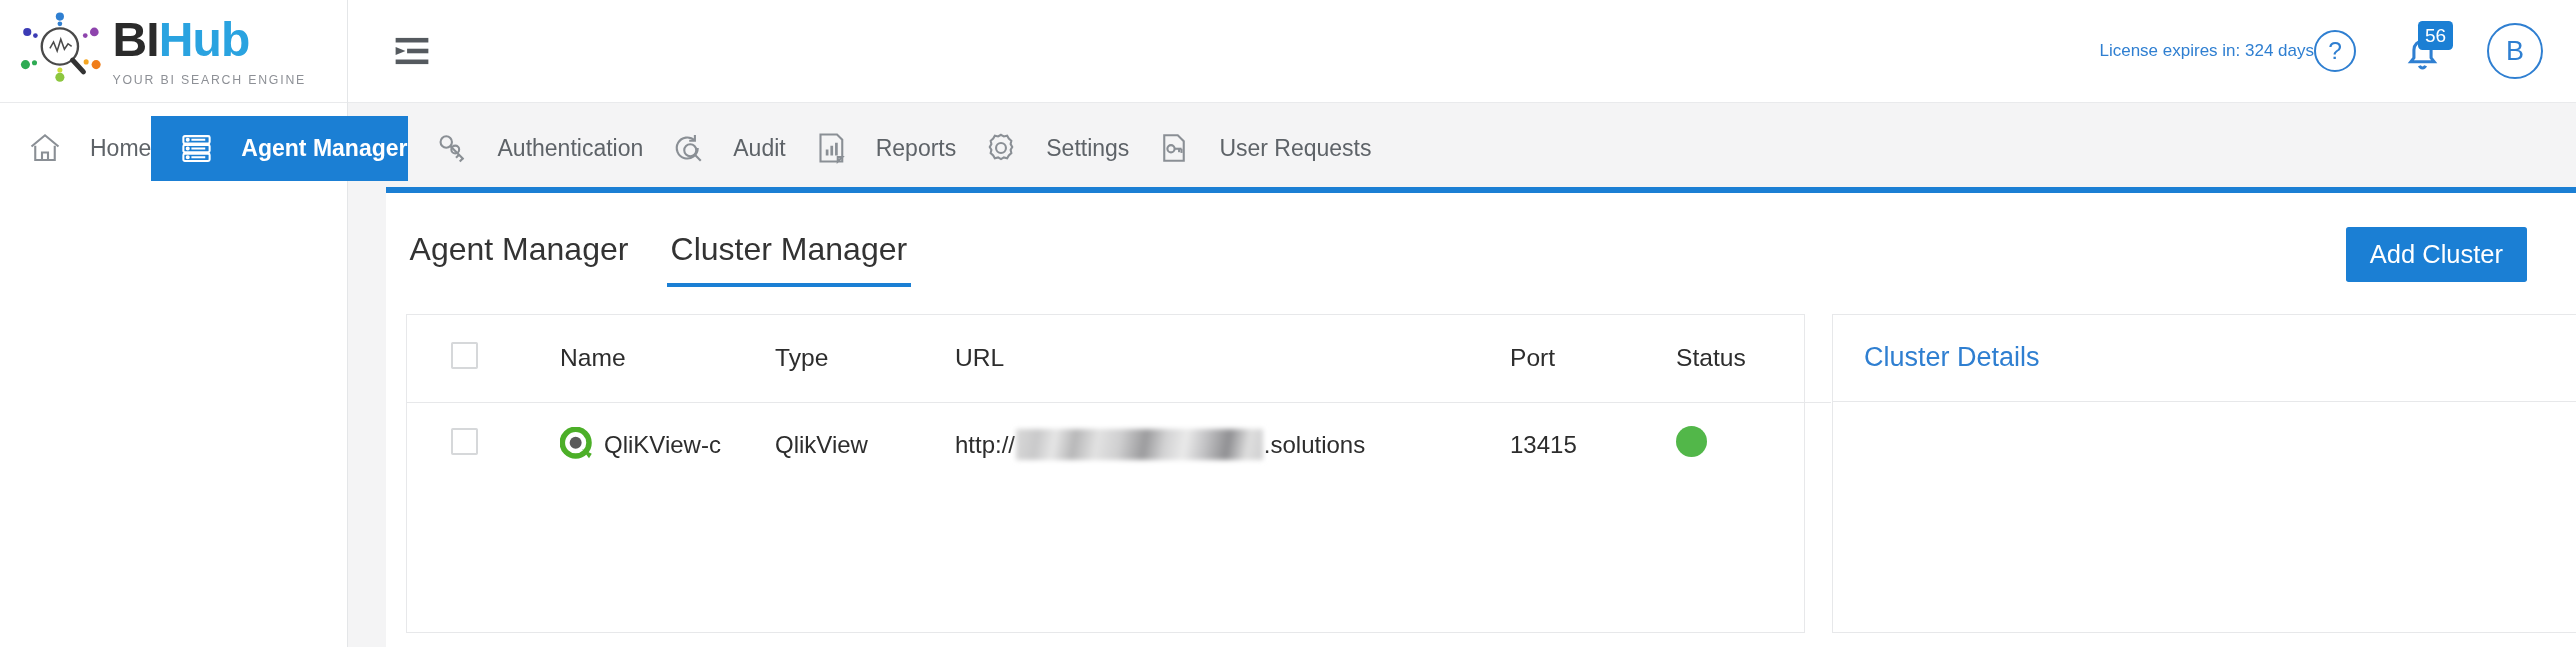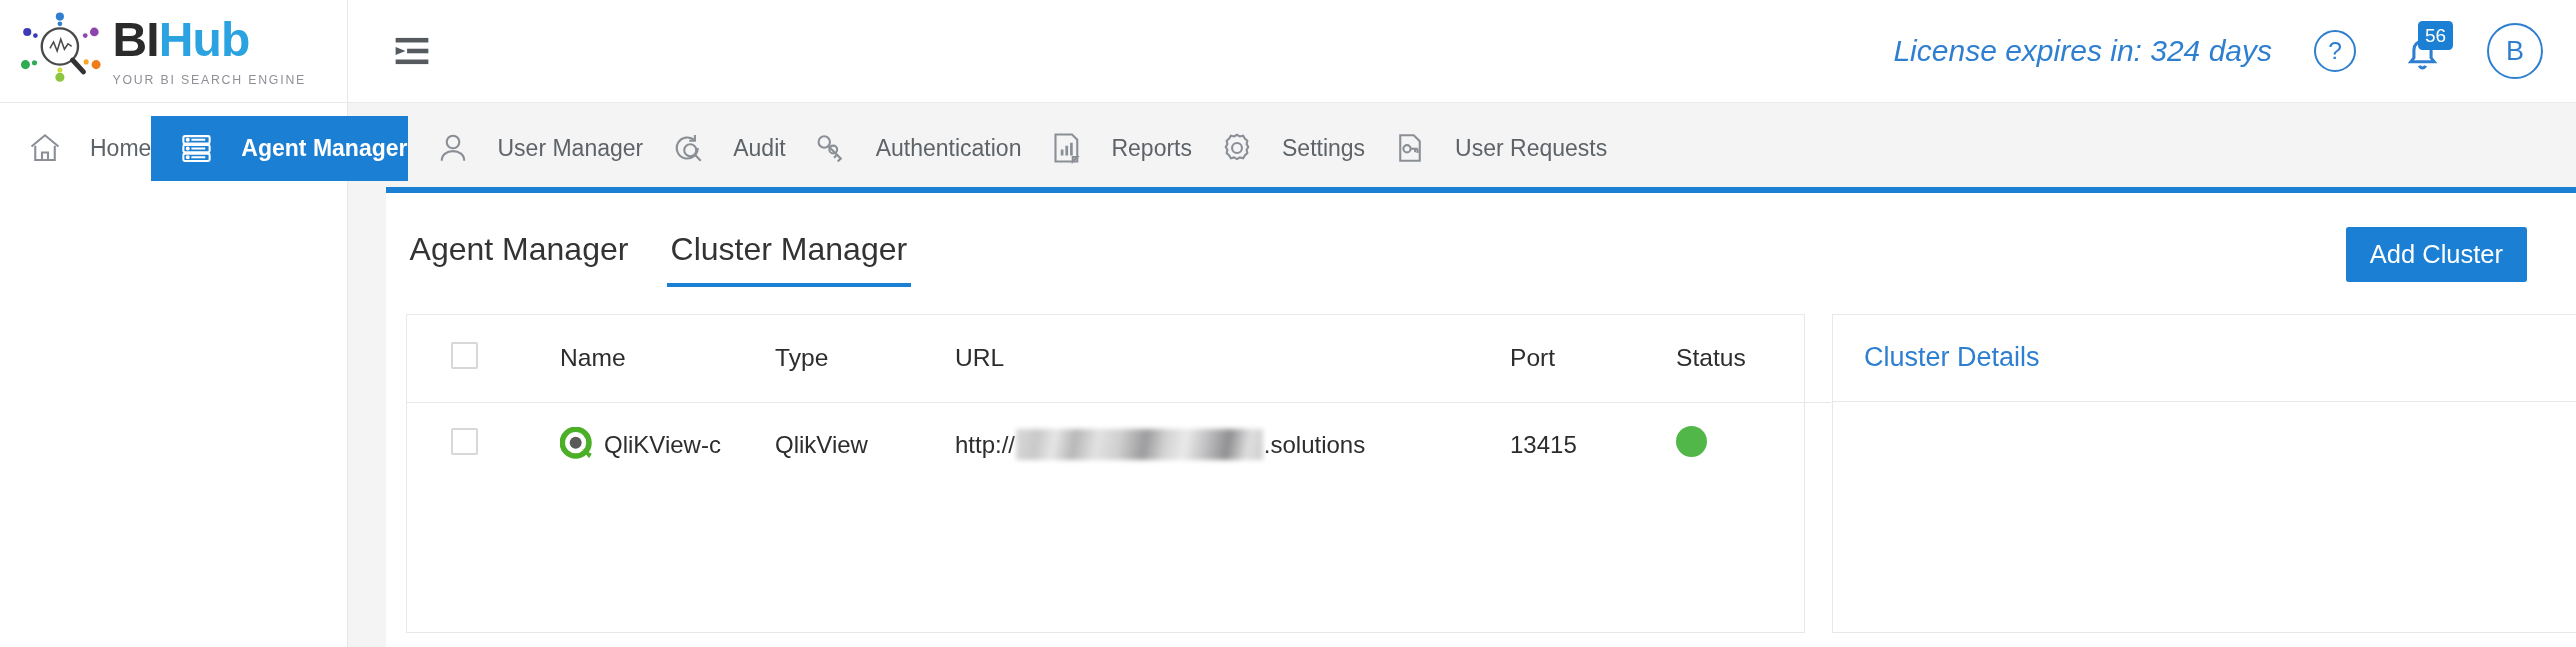--- a/index.html
+++ b/index.html
@@ -129,25 +129,23 @@
     width: 51px;
     height: 51px;
     display: flex;
     align-items: center;
     justify-content: center;
     cursor: pointer;
   }
   .topbar-spacer { flex: 1 1 auto; }
   .license-text {
     color: #2f7fd1;
-    font-size: 30px;
-    margin-right: 42px;
+    font-size: 17px;
     white-space: nowrap;
     cursor: pointer;
-    font-style: italic;
   }
   .help-btn {
     width: 42px;
     height: 42px;
     border: 2.3px solid #2f7fd1;
     border-radius: 50%;
     color: #2f7fd1;
     font-size: 24.6px;
     display: flex;
     align-items: center;
@@ -410,53 +408,44 @@
               <line x1="8.5" y1="6" x2="18" y2="6"></line>
             <circle cx="6" cy="12" r="0.7" fill="#ffffff"></circle>
               <line x1="8.5" y1="12" x2="18" y2="12"></line>
             <circle cx="6" cy="18" r="0.7" fill="#ffffff"></circle>
               <line x1="8.5" y1="18" x2="18" y2="18"></line>
           </svg>
         </span>
         <span class="nav-label">Agent Manager</span>
       </div>
 
-      <div class="nav-item">
-        <span class="nav-icon">
-          <svg width="36" height="36" viewBox="0 0 24 24" fill="none" stroke="#8a8f95" stroke-width="1.4">
-            <circle cx="12" cy="8" r="4.2"></circle>
-            <path d="M4.5 20.5 c0-4.2 3.4-6.4 7.5-6.4 s7.5 2.2 7.5 6.4"></path>
-          </svg>
-        </span>
-        <span class="nav-label">User Manager</span>
-      </div>
-
-      <div class="nav-item">
-        <span class="nav-icon">
-          <svg width="36" height="36" viewBox="0 0 24 24" fill="none" stroke="#8a8f95" stroke-width="1.4">
-            <path d="M18.5 12 a7 7 0 1 1 -2.1 -5"></path>
-            <polyline points="16.6,3.4 16.6,7.2 12.8,7.2"></polyline>
-            <circle cx="13.5" cy="13.5" r="4"></circle>
-            <line x1="16.4" y1="16.4" x2="20.5" y2="20.5"></line>
-          </svg>
-        </span>
-        <span class="nav-label">Audit</span>
-      </div>
 
       <div class="nav-item">
         <span class="nav-icon">
           <svg width="36" height="36" viewBox="0 0 24 24" fill="none" stroke="#8a8f95" stroke-width="1.4">
             <circle cx="7.5" cy="8" r="3.8"></circle>
             <circle cx="13.5" cy="13" r="2.6"></circle>
             <path d="M10 10.5 L19 19.5"></path>
             <path d="M16 16.5 l-2 2"></path>
             <path d="M18.5 19 l-2 2"></path>
           </svg>
         </span>
         <span class="nav-label">Authentication</span>
+      </div>
+
+      <div class="nav-item">
+        <span class="nav-icon">
+          <svg width="36" height="36" viewBox="0 0 24 24" fill="none" stroke="#8a8f95" stroke-width="1.4">
+            <path d="M18.5 12 a7 7 0 1 1 -2.1 -5"></path>
+            <polyline points="16.6,3.4 16.6,7.2 12.8,7.2"></polyline>
+            <circle cx="13.5" cy="13.5" r="4"></circle>
+            <line x1="16.4" y1="16.4" x2="20.5" y2="20.5"></line>
+          </svg>
+        </span>
+        <span class="nav-label">Audit</span>
       </div>
 
       <div class="nav-item">
         <span class="nav-icon">
           <svg width="36" height="36" viewBox="0 0 24 24" fill="none" stroke="#8a8f95" stroke-width="1.4">
             <path d="M5 3 h11 l3.5 3.5 V21 H5 Z"></path>
             <path d="M16.5 21 l3 -3 h-3 Z"></path>
             <rect x="8.5" y="13" width="1.8" height="4" fill="#8a8f95" stroke="none"></rect>
             <rect x="11.6" y="10.5" width="1.8" height="6.5" fill="#8a8f95" stroke="none"></rect>
             <rect x="14.7" y="8.5" width="1.8" height="8.5" fill="#8a8f95" stroke="none"></rect>

